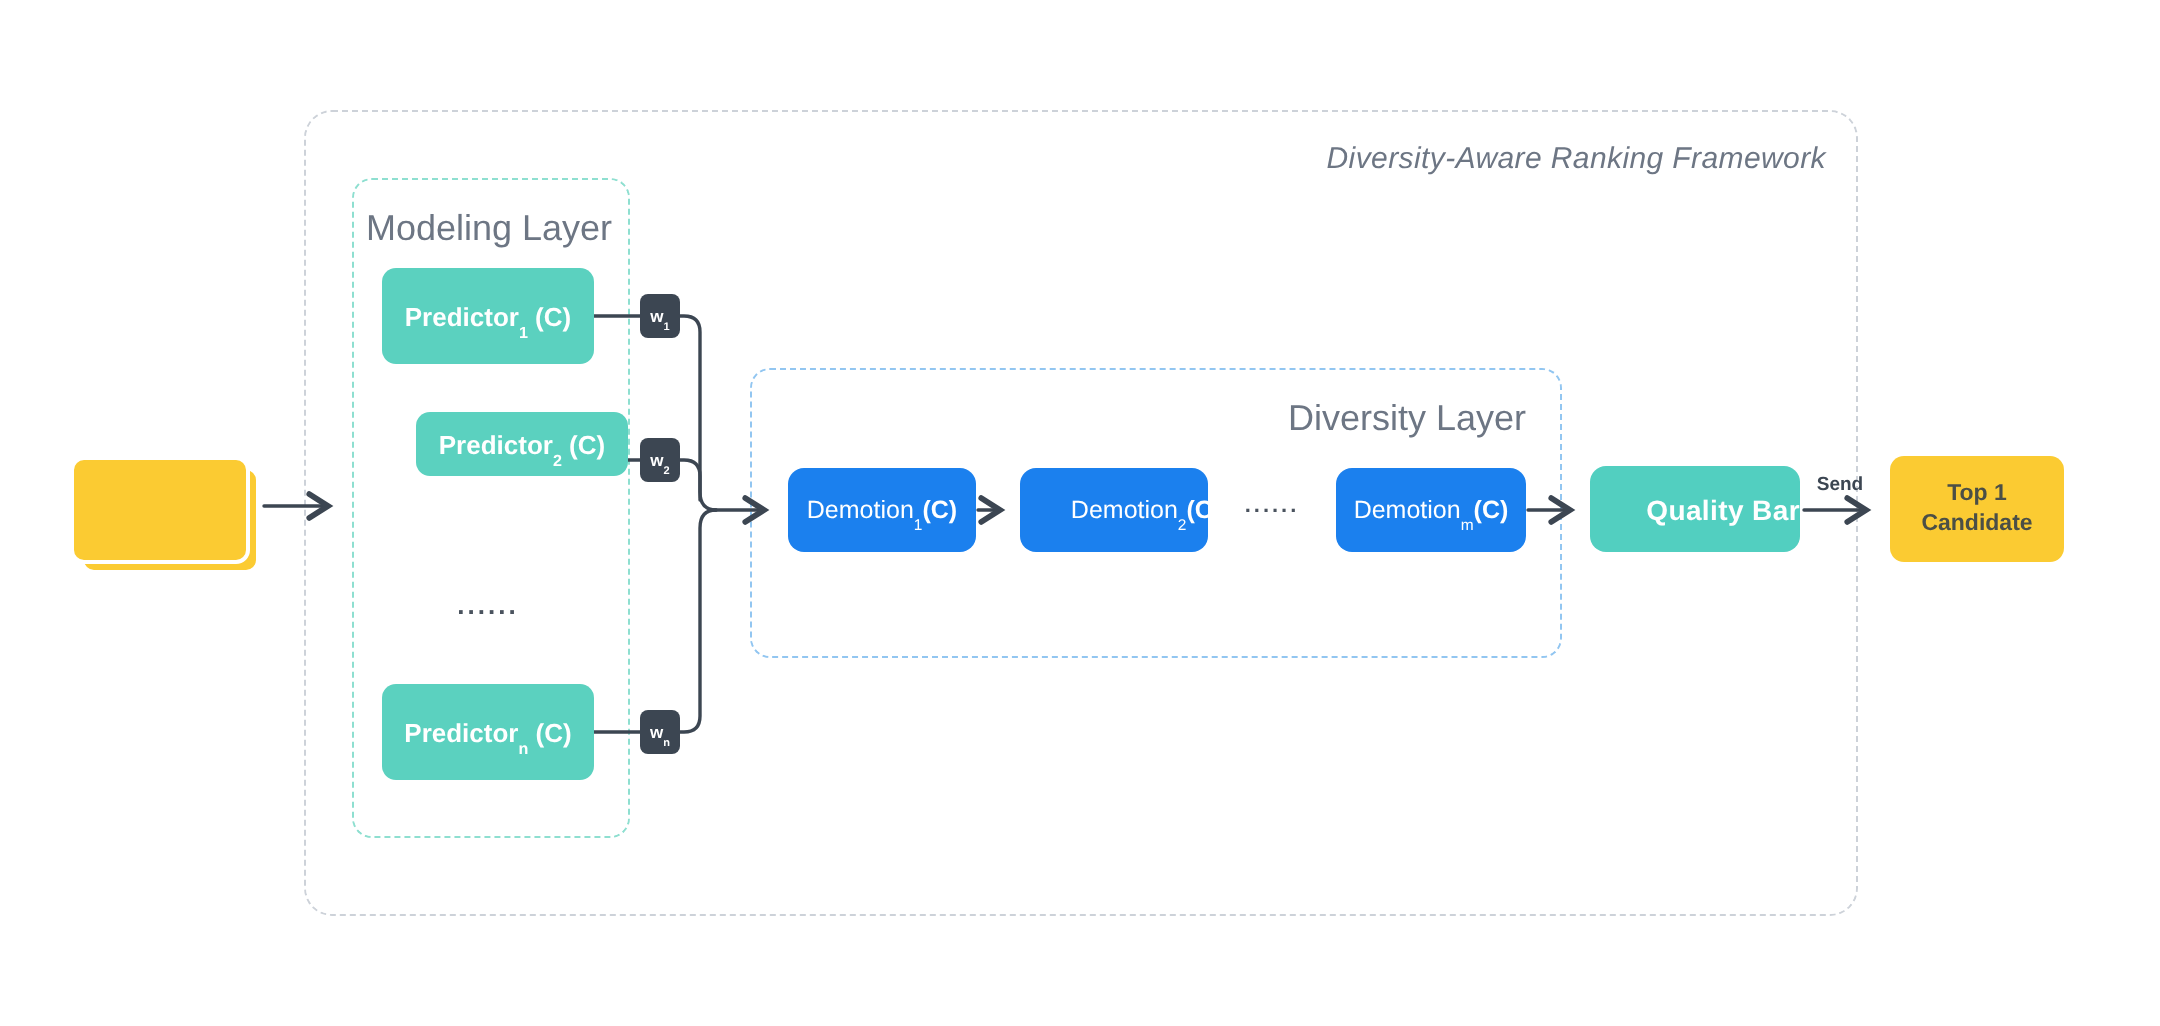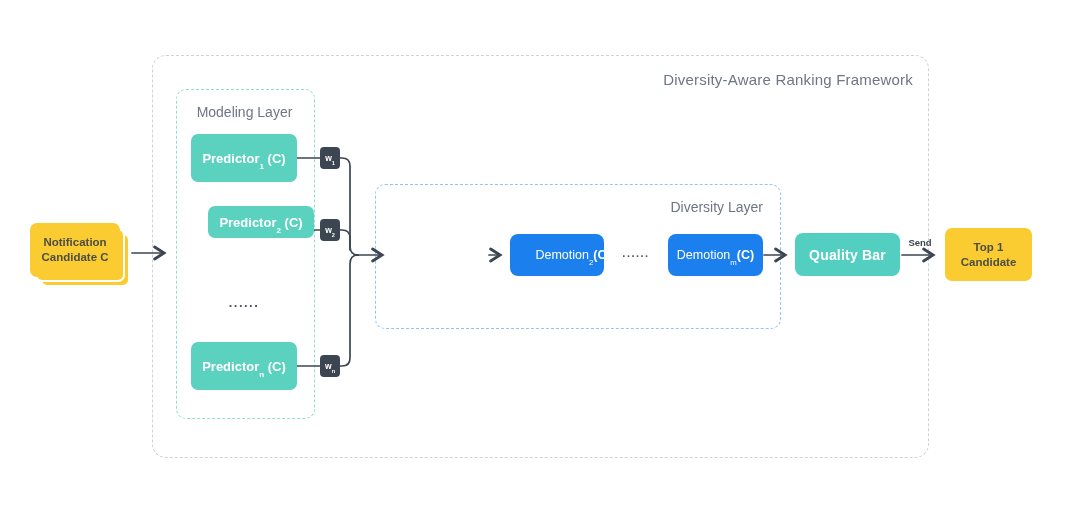--- a/index.html
+++ b/index.html
@@ -10,30 +10,30 @@
   }
   .abs{position:absolute;}
   
   .frame{border:1.6px dashed var(--gray_dash);border-radius:14px;z-index:0;}
   .frame.teal-dash{border-color:var(--teal_dash);border-radius:10px;}
   .frame.blue-dash{border-color:var(--blue_dash);border-radius:10px;}
   .frame-label{
     color:var(--label_gray);font-size:15px;letter-spacing:.2px;z-index:2;
     white-space:nowrap;
   }
-  .layer-label{color:var(--label_gray);font-size:14px;white-space:nowrap;z-index:2;}
+  .layer-label{color:var(--label_gray);font-size:18px;white-space:nowrap;z-index:2;}
   
   .node{
     display:flex;align-items:center;justify-content:center;text-align:center;
     color:#fff;z-index:2;box-sizing:border-box;white-space:nowrap;
   }
   .node.teal{background:var(--teal);border-radius:7px;font-size:13px;font-weight:600;}
   .node.blue{background:var(--blue);border-radius:8px;font-size:12.5px;font-weight:500;}
   .node.blue .suffix{font-weight:700;}
-  .node.quality{background:var(--teal2);border-radius:8px;font-size:14px;font-weight:700;letter-spacing:.2px;}
+  .node.quality{background:var(--teal2);border-radius:8px;font-size:14px;font-weight:700;letter-spacing:.2px;justify-content:flex-end;}
   .node sub{font-size:.62em;line-height:0;position:relative;top:.3em;letter-spacing:0;}
   
   .weight{
     background:var(--dark);border-radius:4px;color:#fff;font-size:8.5px;font-weight:600;
     display:flex;align-items:center;justify-content:center;z-index:3;
   }
   .weight sub{font-size:.65em;line-height:0;position:relative;top:.28em;}
   
   .card{
     background:var(--yellow);border-radius:7px;box-sizing:border-box;z-index:2;
@@ -46,21 +46,21 @@
   .send{color:var(--dark);font-size:9.5px;font-weight:600;text-align:center;z-index:3;}
   svg.wires{position:absolute;left:0;top:0;z-index:1;}
   svg.wires path{stroke:var(--dark);stroke-width:1.7;fill:none;stroke-linecap:round;}
 </style>
 </head>
 <body>
 
 <div id="canvas">
 
   <div class="abs frame" style="left:152px;top:55px;width:775px;height:401px;"></div>
-  <div class="abs frame-label" style="right:167px;top:71px;">Diversity-Aware Ranking Framework</div>
+  <div class="abs frame-label" style="right:167px;top:71px;font-style:italic;">Diversity-Aware Ranking Framework</div>
 
   <div class="abs frame teal-dash" style="left:176px;top:89px;width:137px;height:328px;"></div>
   <div class="abs layer-label" style="left:176px;top:104px;width:137px;text-align:center;">Modeling Layer</div>
 
   <div class="abs frame blue-dash" style="left:375px;top:184px;width:404px;height:143px;"></div>
   <div class="abs layer-label" style="right:317px;top:199px;padding-left:32px;">Diversity Layer</div>
 
   <svg class="wires" width="1080" height="513" viewBox="0 0 1080 513">
     <defs>
       <marker id="arrow" markerWidth="9" markerHeight="9" refX="6.5" refY="4.5" orient="auto">
@@ -76,26 +76,20 @@
     <path d="M340,366 H342 Q350,366 350,358 V264 Q350,255 358,255"></path>
     <path d="M356,255 H382" marker-end="url(#arrow)"></path>
     <path d="M489,255 H500" marker-end="url(#arrow)"></path>
     <path d="M764,255 H785" marker-end="url(#arrow)"></path>
     <path d="M902,255 H933" marker-end="url(#arrow)"></path>
   </svg>
 
   <div class="abs" style="left:30px;top:223px;width:100px;height:66px;z-index:2;">
     <div class="card shadowed abs" style="left:10px;top:10px;width:90px;height:54px;"></div>
     <div class="card shadowed abs" style="left:5px;top:5px;width:90px;height:54px;"></div>
-    <div class="card abs" style="left:0;top:0;width:90px;height:54px;">
-      <span>
-        <span>Notification</span><br>
-        <span>Candidate C</span>
-      </span>
-    </div>
   </div>
 
   <div class="abs node teal" style="left:191px;top:134px;width:106px;height:48px;">
     <span><span>Predictor</span><sub>1</sub><span class="suffix"> (C)</span></span>
   </div>
   <div class="abs node teal" style="left:208px;top:206px;width:106px;height:32px;">
     <span><span>Predictor</span><sub>2</sub><span class="suffix"> (C)</span></span>
   </div>
   <div class="abs dots" style="left:191px;top:295px;width:106px;">......</div>
   <div class="abs node teal" style="left:191px;top:342px;width:106px;height:48px;">
@@ -105,20 +99,23 @@
   <div class="abs weight" style="left:320px;top:147px;width:20px;height:22px;">
     <span><span>w</span><sub>1</sub></span>
   </div>
   <div class="abs weight" style="left:320px;top:219px;width:20px;height:22px;">
     <span><span>w</span><sub>2</sub></span>
   </div>
   <div class="abs weight" style="left:320px;top:355px;width:20px;height:22px;">
     <span><span>w</span><sub>n</sub></span>
   </div>
 
+  <div class="abs node blue" style="left:394px;top:234px;width:94px;height:42px;">
+    <span><span>Demotion</span><sub>1</sub><span class="suffix">(C)</span></span>
+  </div>
   <div class="abs node blue" style="left:510px;top:234px;width:94px;height:42px;padding-left:32px;">
     <span><span>Demotion</span><sub>2</sub><span class="suffix">(C)</span></span>
   </div>
   <div class="abs dots" style="left:604px;top:247px;width:64px;font-size:11px;">......</div>
   <div class="abs node blue" style="left:668px;top:234px;width:95px;height:42px;justify-content:center;">
     <span><span>Demotion</span><sub>m</sub><span class="suffix">(C)</span></span>
   </div>
 
   <div class="abs node quality" style="left:795px;top:233px;width:105px;height:43px;">
     <span>Quality Bar</span>

